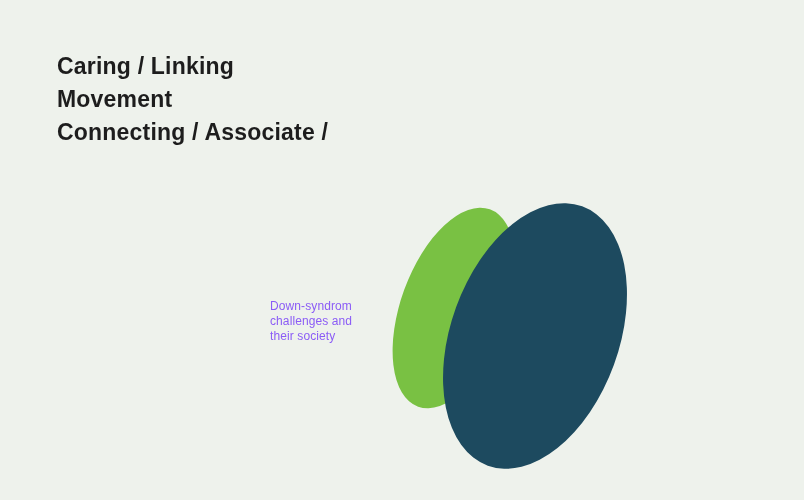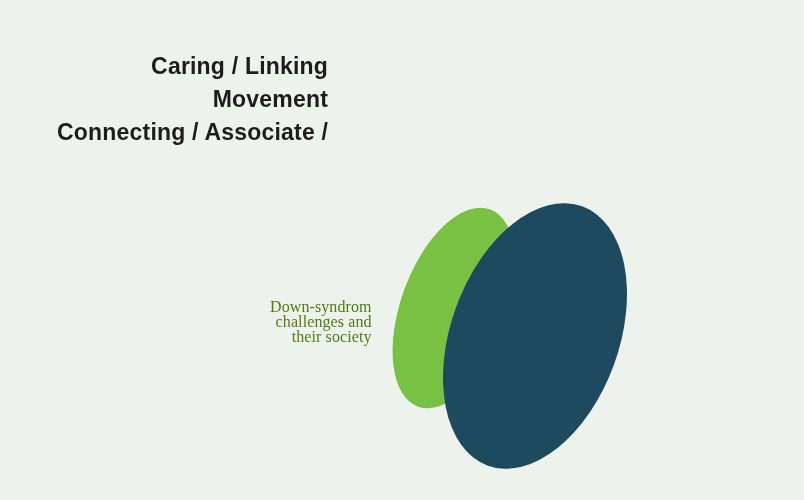--- a/index.html
+++ b/index.html
@@ -10,21 +10,20 @@
     width: 804px;
     height: 500px;
     background: #eef2ec;
     font-family: "Liberation Sans", sans-serif;
     position: relative;
     overflow: hidden;
   }
   .slide {
     position: absolute;
     inset: 0;
-    text-align: right;
   }
   .heading {
     position: absolute;
     left: 57px;
     top: 50px;
     color: #1d1d1d;
     font-size: 23px;
     font-weight: 700;
     line-height: 33px;
     letter-spacing: 0.2px;
@@ -32,26 +31,25 @@
   .heading div {
     white-space: nowrap;
   }
   svg.venn {
     position: absolute;
     left: 0;
     top: 0;
   }
   .label {
     position: absolute;
-    color: #4d7c0f;
-    font-size: 16px;
+    color: #8b5cf6;
+    font-size: 12px;
     line-height: 15px;
     font-weight: 500;
     letter-spacing: 0.1px;
-    font-family: Liberation Serif, serif;
   }
   .label-left {
     left: 270px;
     top: 299px;
   }
   .label-right {
     left: 595px;
     top: 433px;
   }
 </style>

